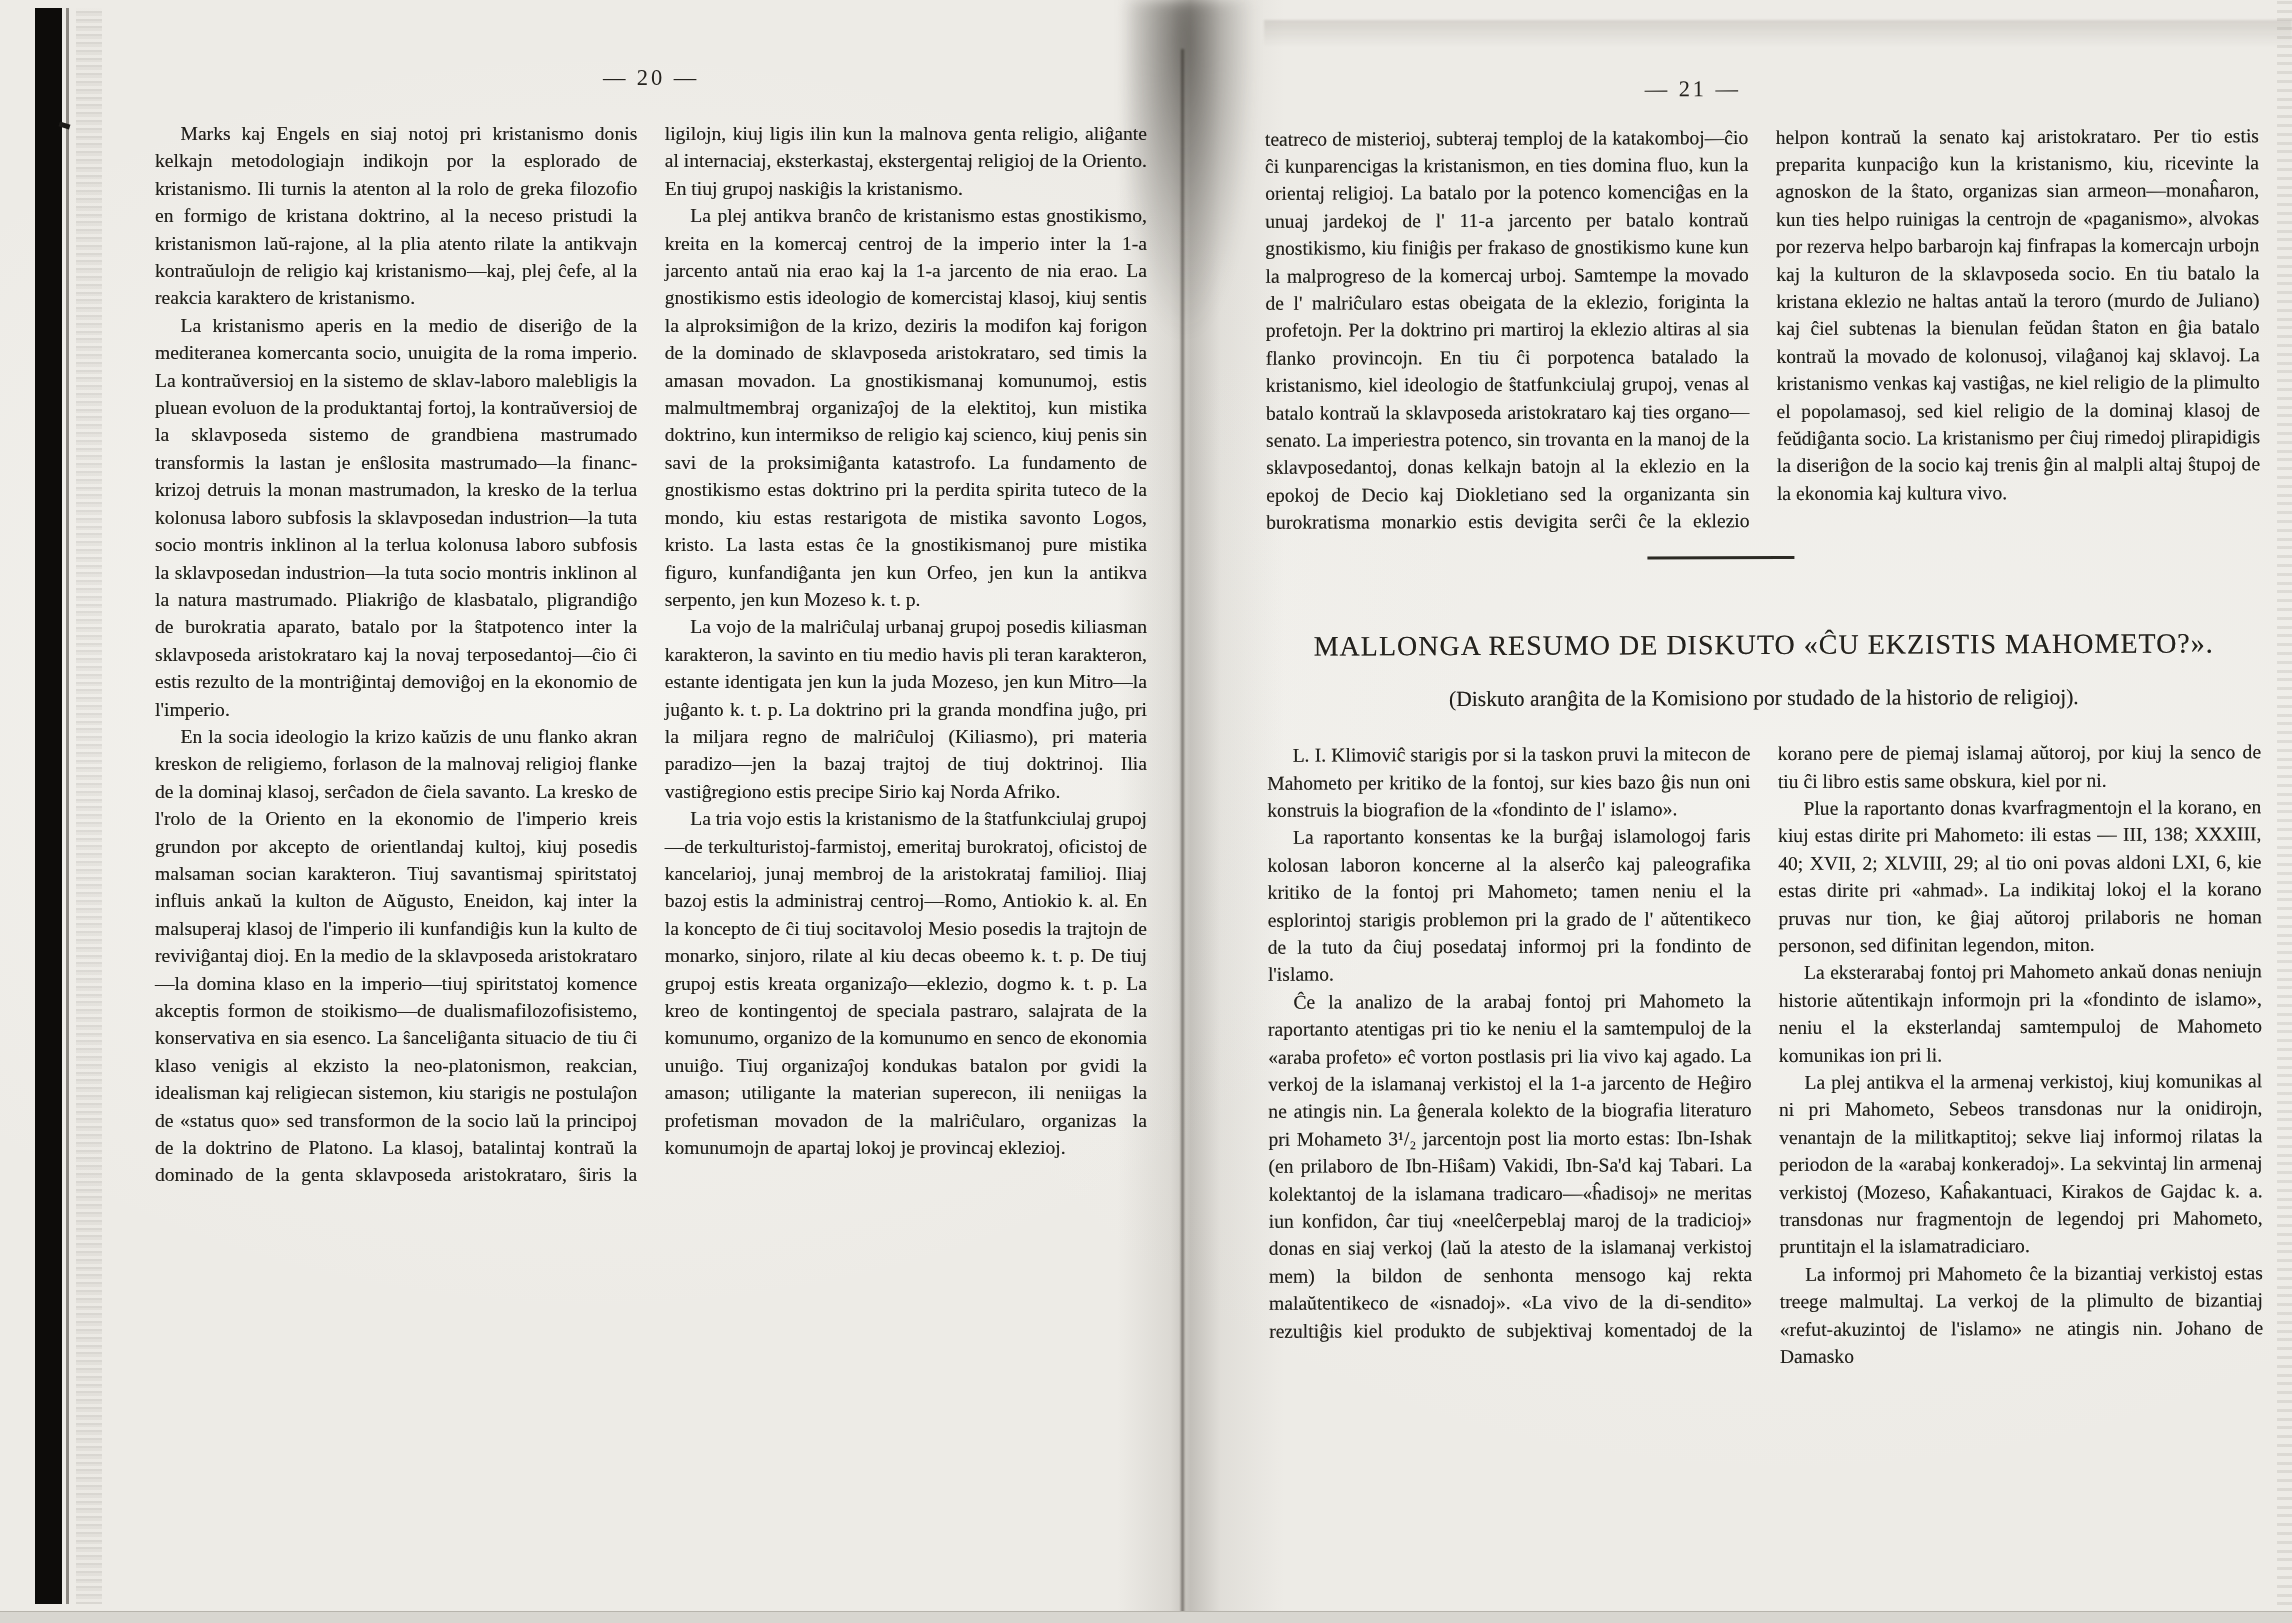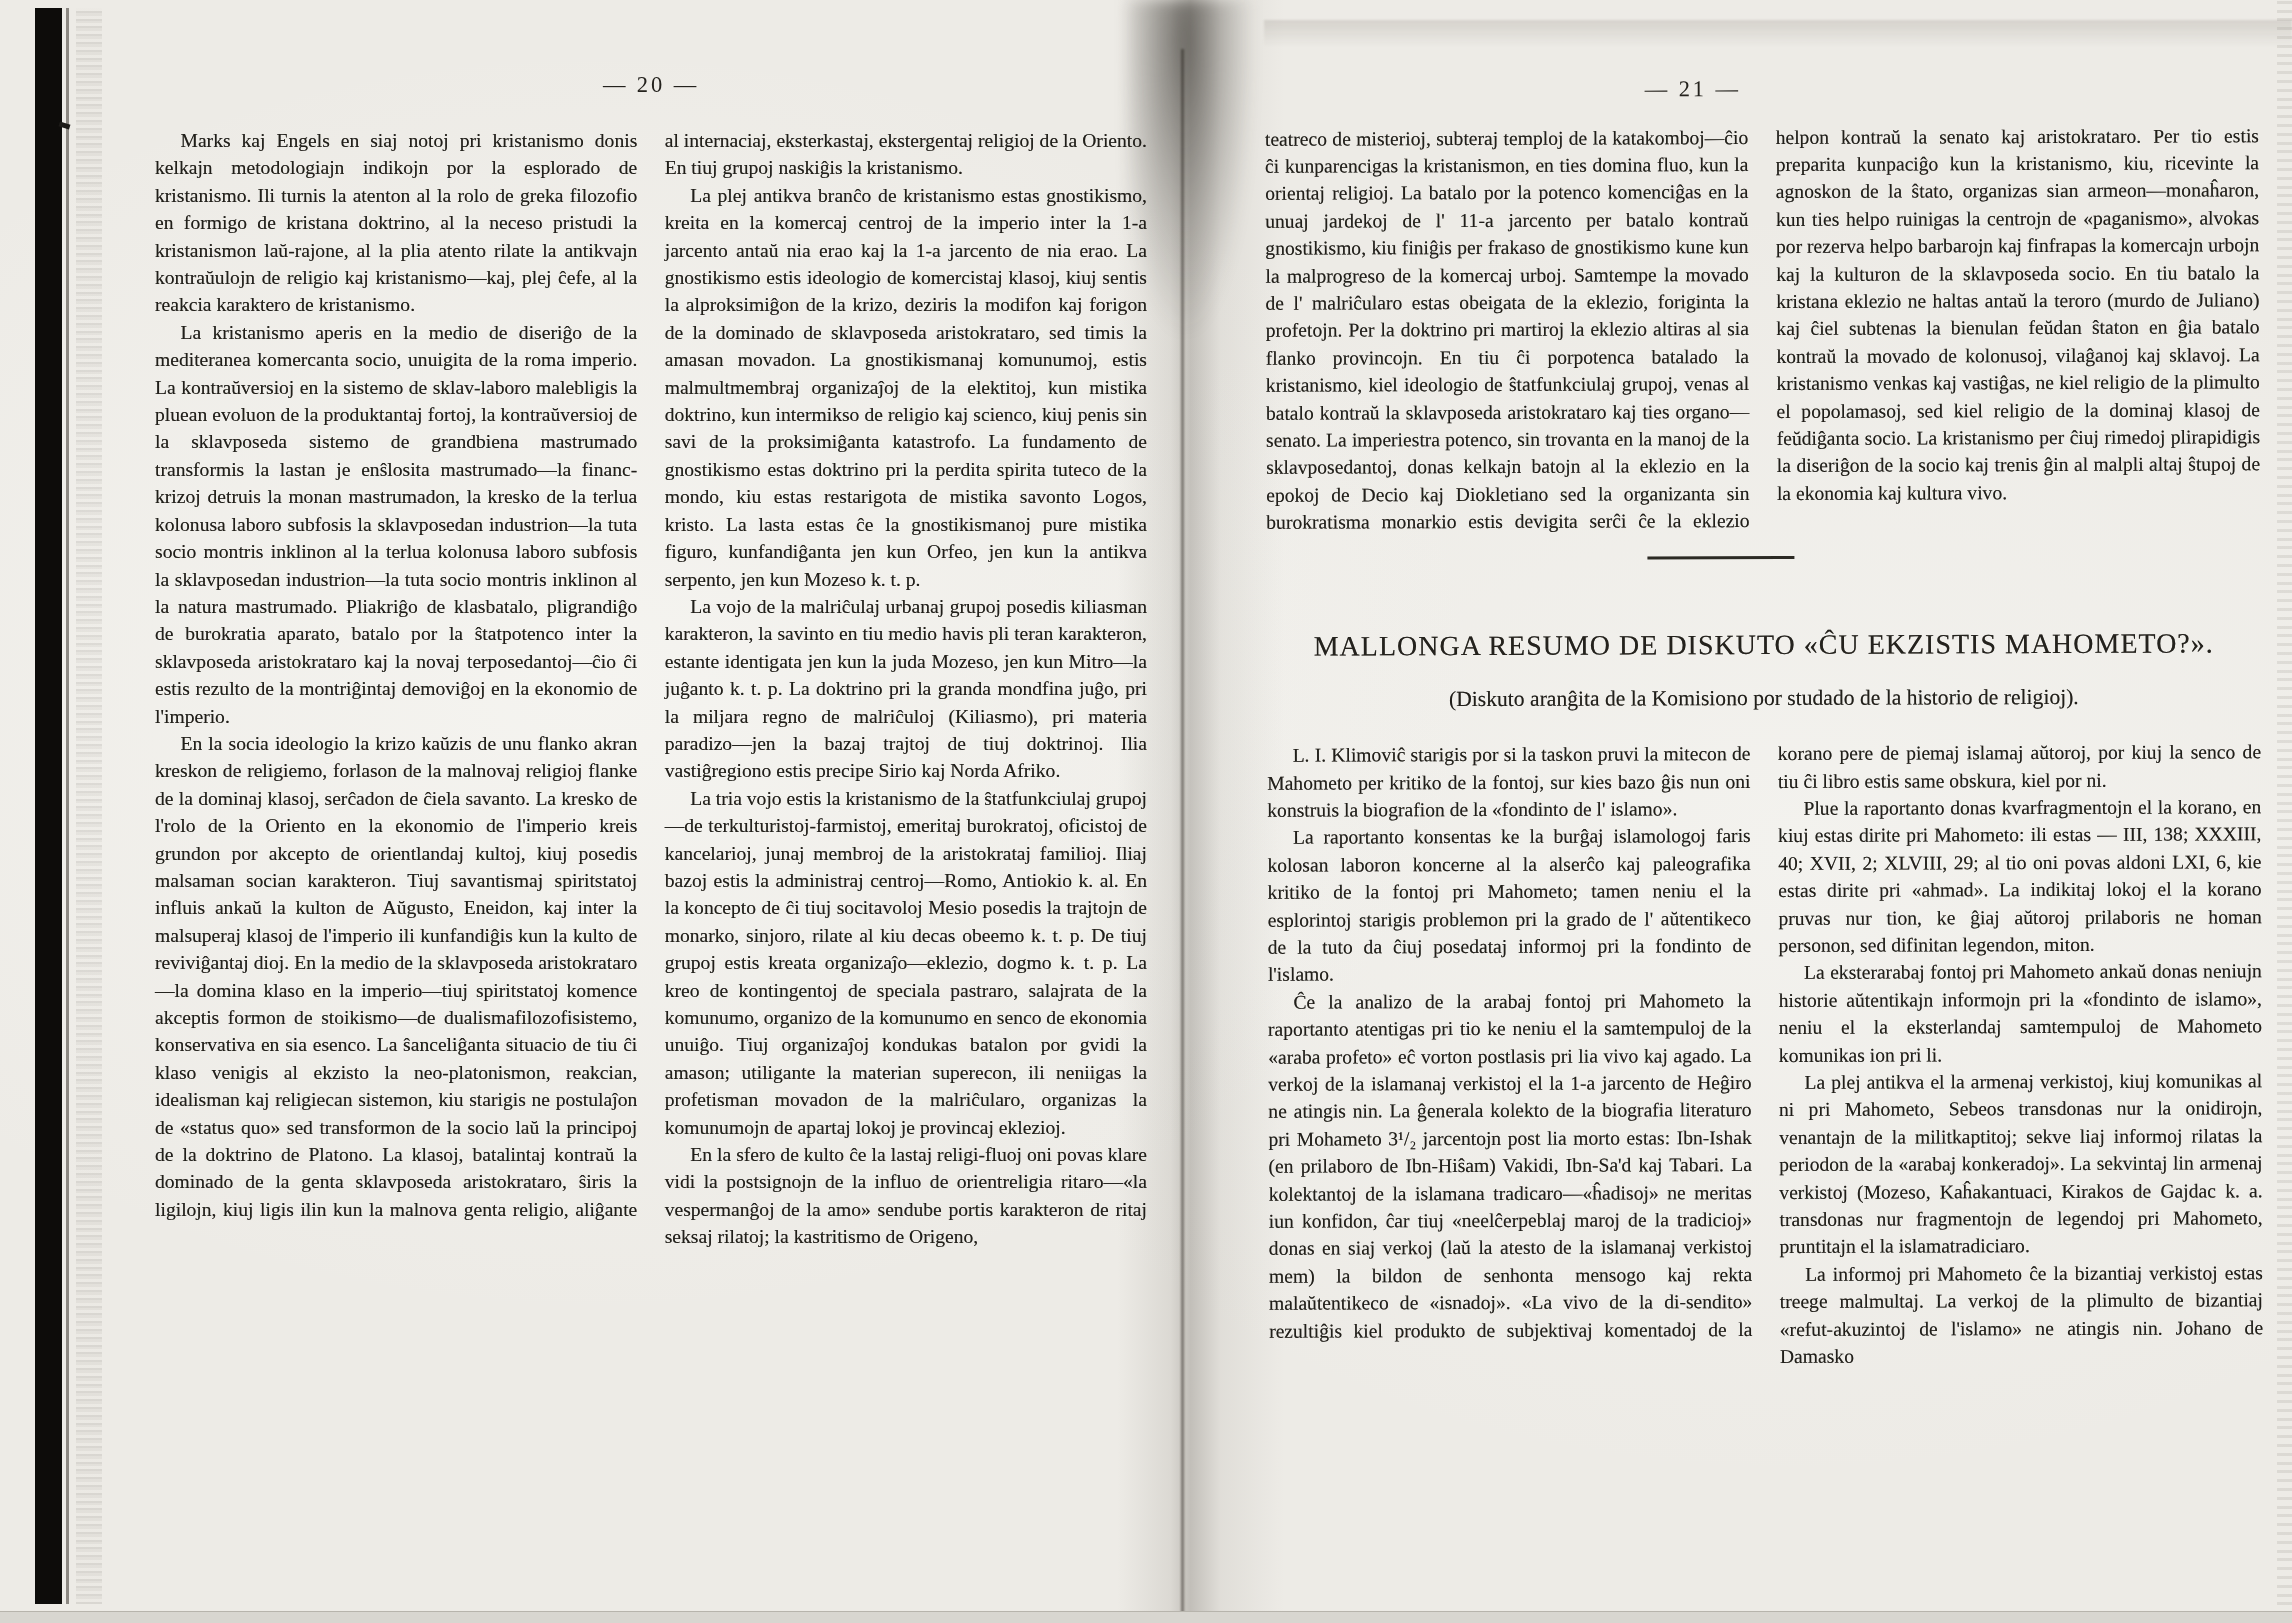--- a/index.html
+++ b/index.html
@@ -35,21 +35,21 @@
     filter:blur(6.9px); }
   .top-right-band { position:absolute; left:1264px; top:19.6px; width:1028px; height:27.4px;
     background:linear-gradient(180deg, rgba(120,114,104,.20), rgba(120,114,104,0)); filter:blur(1px); }
   .right-edge-speckle { position:absolute; right:0; top:0; width:15.7px; height:1623px; opacity:.6;
     background:repeating-linear-gradient(0deg, rgba(105,99,90,.22) 0 2.9px, rgba(105,99,90,0) 2.9px 8.8px); }
   .bottom-strip { position:absolute; left:0; bottom:0; width:2293px; height:10.8px;
     background:#d8d6d0; border-top:1px solid #b7b4ac; }
   .tick-artifact { position:absolute; left:59px; top:123px; width:10.8px; height:4.9px;
     background:#1c1a17; transform:rotate(18deg); }
   
-  .page20 { position:absolute; left:155px; top:72px; width:992px; }
+  .page20 { position:absolute; left:155px; top:65px; width:992px; }
   .page21 { position:absolute; left:1267px; top:76px; width:994px; transform:rotate(-0.2deg); }
   .pageno { text-align:center; font-size:22.5px; letter-spacing:2.9px; color:#24221d; }
   .page20 .pageno { margin-bottom:29px; }
   .page21 .pageno { margin-bottom:21.6px; transform:translateX(-69px); }
   .cols {
     column-count:2; column-gap:27.4px;
     text-align:justify;
     font-size:19.6px; line-height:27.4px;
     text-shadow:0 0 0.5px rgba(33,31,26,.55);
   }
@@ -82,21 +82,20 @@
 
   <div class="page20">
     <div class="pageno">— 20 —</div>
     <div class="cols">
         <p class="ind">Marks kaj Engels en siaj notoj pri kristanismo donis kelkajn metodologiajn indikojn por la esplorado de kristanismo. Ili turnis la atenton al la rolo de greka filozofio en formigo de kristana doktrino, al la neceso pristudi la kristanismon laŭ-rajone, al la plia atento rilate la antikvajn kontraŭulojn de religio kaj kristanismo—kaj, plej ĉefe, al la reakcia karaktero de kristanismo.</p>
         <p class="ind">La kristanismo aperis en la medio de diseriĝo de la mediteranea komercanta socio, unuigita de la roma imperio. La kontraŭversioj en la sistemo de sklav-laboro malebligis la pluean evoluon de la produktantaj fortoj, la kontraŭversioj de la sklavposeda sistemo de grandbiena mastrumado transformis la lastan je enŝlosita mastrumado—la financ-krizoj detruis la monan mastrumadon, la kresko de la terlua kolonusa laboro subfosis la sklavposedan industrion—la tuta socio montris inklinon al la terlua kolonusa laboro subfosis la sklavposedan industrion—la tuta socio montris inklinon al la natura mastrumado. Pliakriĝo de klasbatalo, pligrandiĝo de burokratia aparato, batalo por la ŝtatpotenco inter la sklavposeda aristokrataro kaj la novaj terposedantoj—ĉio ĉi estis rezulto de la montriĝintaj demoviĝoj en la ekonomio de l'imperio.</p>
         <p class="ind">En la socia ideologio la krizo kaŭzis de unu flanko akran kreskon de religiemo, forlason de la malnovaj religioj flanke de la dominaj klasoj, serĉadon de ĉiela savanto. La kresko de l'rolo de la Oriento en la ekonomio de l'imperio kreis grundon por akcepto de orientlandaj kultoj, kiuj posedis malsaman socian karakteron. Tiuj savantismaj spiritstatoj influis ankaŭ la kulton de Aŭgusto, Eneidon, kaj inter la malsuperaj klasoj de l'imperio ili kunfandiĝis kun la kulto de reviviĝantaj dioj. En la medio de la sklavposeda aristokrataro—la domina klaso en la imperio—tiuj spiritstatoj komence akceptis formon de stoikismo—de dualismafilozofisistemo, konservativa en sia esenco. La ŝanceliĝanta situacio de tiu ĉi klaso venigis al ekzisto la neo-platonismon, reakcian, idealisman kaj religiecan sistemon, kiu starigis ne postulaĵon de «status quo» sed transformon de la socio laŭ la principoj de la doktrino de Platono. La klasoj, batalintaj kontraŭ la dominado de la genta sklavposeda aristokrataro, ŝiris la ligilojn, kiuj ligis ilin kun la malnova genta religio, aliĝante al internaciaj, eksterkastaj, ekstergentaj religioj de la Oriento. En tiuj grupoj naskiĝis la kristanismo.</p>
         <p class="ind">La plej antikva branĉo de kristanismo estas gnostikismo, kreita en la komercaj centroj de la imperio inter la 1-a jarcento antaŭ nia erao kaj la 1-a jarcento de nia erao. La gnostikismo estis ideologio de komercistaj klasoj, kiuj sentis la alproksimiĝon de la krizo, deziris la modifon kaj forigon de la dominado de sklavposeda aristokrataro, sed timis la amasan movadon. La gnostikismanaj komunumoj, estis malmultmembraj organizaĵoj de la elektitoj, kun mistika doktrino, kun intermikso de religio kaj scienco, kiuj penis sin savi de la proksimiĝanta katastrofo. La fundamento de gnostikismo estas doktrino pri la perdita spirita tuteco de la mondo, kiu estas restarigota de mistika savonto Logos, kristo. La lasta estas ĉe la gnostikismanoj pure mistika figuro, kunfandiĝanta jen kun Orfeo, jen kun la antikva serpento, jen kun Mozeso k. t. p.</p>
         <p class="ind">La vojo de la malriĉulaj urbanaj grupoj posedis kiliasman karakteron, la savinto en tiu medio havis pli teran karakteron, estante identigata jen kun la juda Mozeso, jen kun Mitro—la juĝanto k. t. p. La doktrino pri la granda mondfina juĝo, pri la miljara regno de malriĉuloj (Kiliasmo), pri materia paradizo—jen la bazaj trajtoj de tiuj doktrinoj. Ilia vastiĝregiono estis precipe Sirio kaj Norda Afriko.</p>
         <p class="ind">La tria vojo estis la kristanismo de la ŝtatfunkciulaj grupoj—de terkulturistoj-farmistoj, emeritaj burokratoj, oficistoj de kancelarioj, junaj membroj de la aristokrataj familioj. Iliaj bazoj estis la administraj centroj—Romo, Antiokio k. al. En la koncepto de ĉi tiuj socitavoloj Mesio posedis la trajtojn de monarko, sinjoro, rilate al kiu decas obeemo k. t. p. De tiuj grupoj estis kreata organizaĵo—eklezio, dogmo k. t. p. La kreo de kontingentoj de speciala pastraro, salajrata de la komunumo, organizo de la komunumo en senco de ekonomia unuiĝo. Tiuj organizaĵoj kondukas batalon por gvidi la amason; utiligante la materian superecon, ili neniigas la profetisman movadon de la malriĉularo, organizas la komunumojn de apartaj lokoj je provincaj eklezioj.</p>
-        <p class="ind">En la sfero de kulto ĉe la lastaj religi-fluoj oni povas klare vidi la postsignojn de la influo de orientreligia ritaro—«la vespermanĝoj de la amo» sendube portis karakteron de ritaj seksaj rilatoj; la kastritismo de Origeno,</p>
       </div>
   </div>
 
   <div class="page21">
     <div class="pageno">— 21 —</div>
     <div class="cols">
         <p class="">teatreco de misterioj, subteraj temploj de la katakomboj—ĉio ĉi kunparencigas la kristanismon, en ties domina fluo, kun la orientaj religioj. La batalo por la potenco komenciĝas en la unuaj jardekoj de l' 11-a jarcento per batalo kontraŭ gnostikismo, kiu finiĝis per frakaso de gnostikismo kune kun la malprogreso de la komercaj urboj. Samtempe la movado de l' malriĉularo estas obeigata de la eklezio, foriginta la profetojn. Per la doktrino pri martiroj la eklezio altiras al sia flanko provincojn. En tiu ĉi porpotenca batalado la kristanismo, kiel ideologio de ŝtatfunkciulaj grupoj, venas al batalo kontraŭ la sklavposeda aristokrataro kaj ties organo—senato. La imperiestra potenco, sin trovanta en la manoj de la sklavposedantoj, donas kelkajn batojn al la eklezio en la epokoj de Decio kaj Diokletiano sed la organizanta sin burokratisma monarkio estis devigita serĉi ĉe la eklezio helpon kontraŭ la senato kaj aristokrataro. Per tio estis preparita kunpaciĝo kun la kristanismo, kiu, ricevinte la agnoskon de la ŝtato, organizas sian armeon—monaĥaron, kun ties helpo ruinigas la centrojn de «paganismo», alvokas por rezerva helpo barbarojn kaj finfrapas la komercajn urbojn kaj la kulturon de la sklavposeda socio. En tiu batalo la kristana eklezio ne haltas antaŭ la teroro (murdo de Juliano) kaj ĉiel subtenas la bienulan feŭdan ŝtaton en ĝia batalo kontraŭ la movado de kolonusoj, vilaĝanoj kaj sklavoj. La kristanismo venkas kaj vastiĝas, ne kiel religio de la plimulto el popolamasoj, sed kiel religio de la dominaj klasoj de feŭdiĝanta socio. La kristanismo per ĉiuj rimedoj plirapidigis la diseriĝon de la socio kaj trenis ĝin al malpli altaj ŝtupoj de la ekonomia kaj kultura vivo.</p>
       </div>
     <div class="rule-wrap">
       <div class="section-rule"></div>

